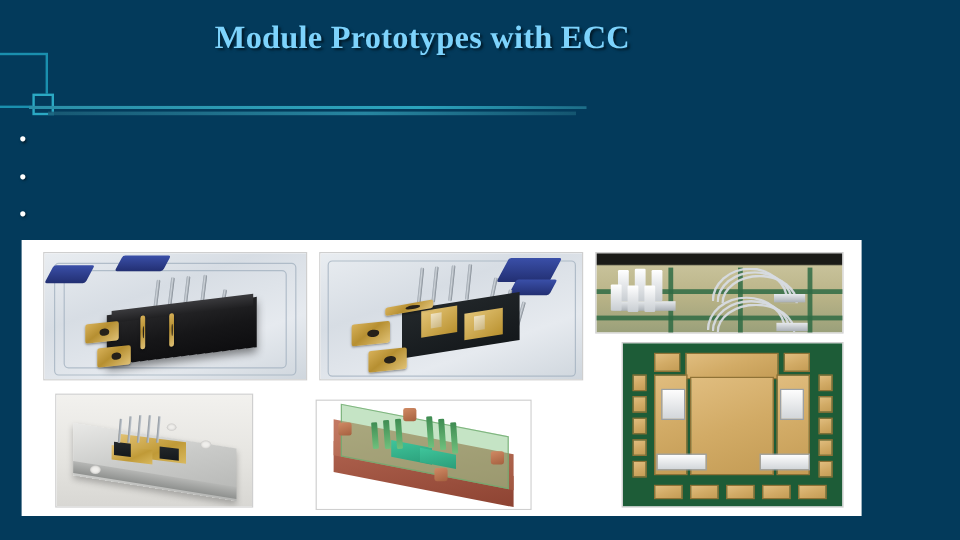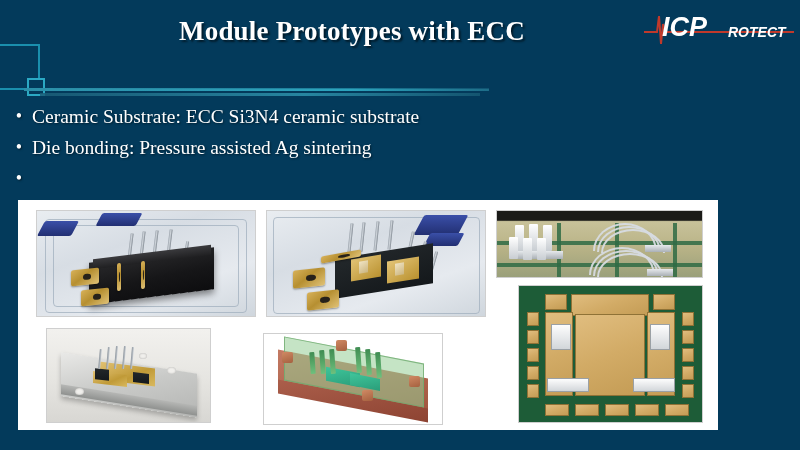--- a/index.html
+++ b/index.html
@@ -61,21 +61,21 @@
     background: linear-gradient(90deg, #1b5d77 0%, #2d93ad 60%, #175a74 100%);
     opacity: .85;
   }
 
   
   .title {
     position: absolute;
     left: 72px;
     top: 13px;
     width: 560px;
-    color: #ffffff;
+    color: #7dd3fc;
     font-family: "Liberation Serif", serif;
     font-weight: bold;
     font-size: 27px;
     line-height: 1.38;
     text-align: center;
     text-shadow: 2px 2px 2px rgba(0,0,0,.55);
     letter-spacing: .2px;
   }
 
   
@@ -314,39 +314,27 @@
   <div class="deco-big-square"></div>
   <div class="deco-small-square"></div>
 
   <div class="title">
     <div>Module Prototypes with ECC</div>
   </div>
 
   <div class="deco-line-a"></div>
   <div class="deco-line-b"></div>
 
-  <div class="logo">
-    <svg viewBox="0 0 150 42" width="150" height="42">
-
-      <polyline points="0,26 10,26 13,26 15,10 17,38 19,18 21,26 30,26 150,26" fill="none" stroke="#c0392b" stroke-width="2"></polyline>
-
-      <text x="18" y="30" font-family="Liberation Sans, sans-serif" font-size="27" font-weight="bold" font-style="italic" fill="#ffffff">ICP</text>
-
-      <text x="84" y="31" font-family="Liberation Sans, sans-serif" font-size="14" font-weight="bold" font-style="italic" fill="#ffffff">ROTECT</text>
-    </svg>
-  </div>
 
   <div class="bullets">
     <div class="bullet-row">
       <div class="bullet-dot">•</div>
-      <div class="bullet-text">Ceramic Substrate: ECC Si3N4 ceramic substrate</div>
     </div>
     <div class="bullet-row">
       <div class="bullet-dot">•</div>
-      <div class="bullet-text">Die bonding: Pressure assisted Ag sintering</div>
     </div>
     <div class="bullet-row">
       <div class="bullet-dot">•</div>
     </div>
   </div>
 
   <div class="photo-panel">
 
     <div class="ph ph-mod-black">
       <div class="tray-bg"></div>

